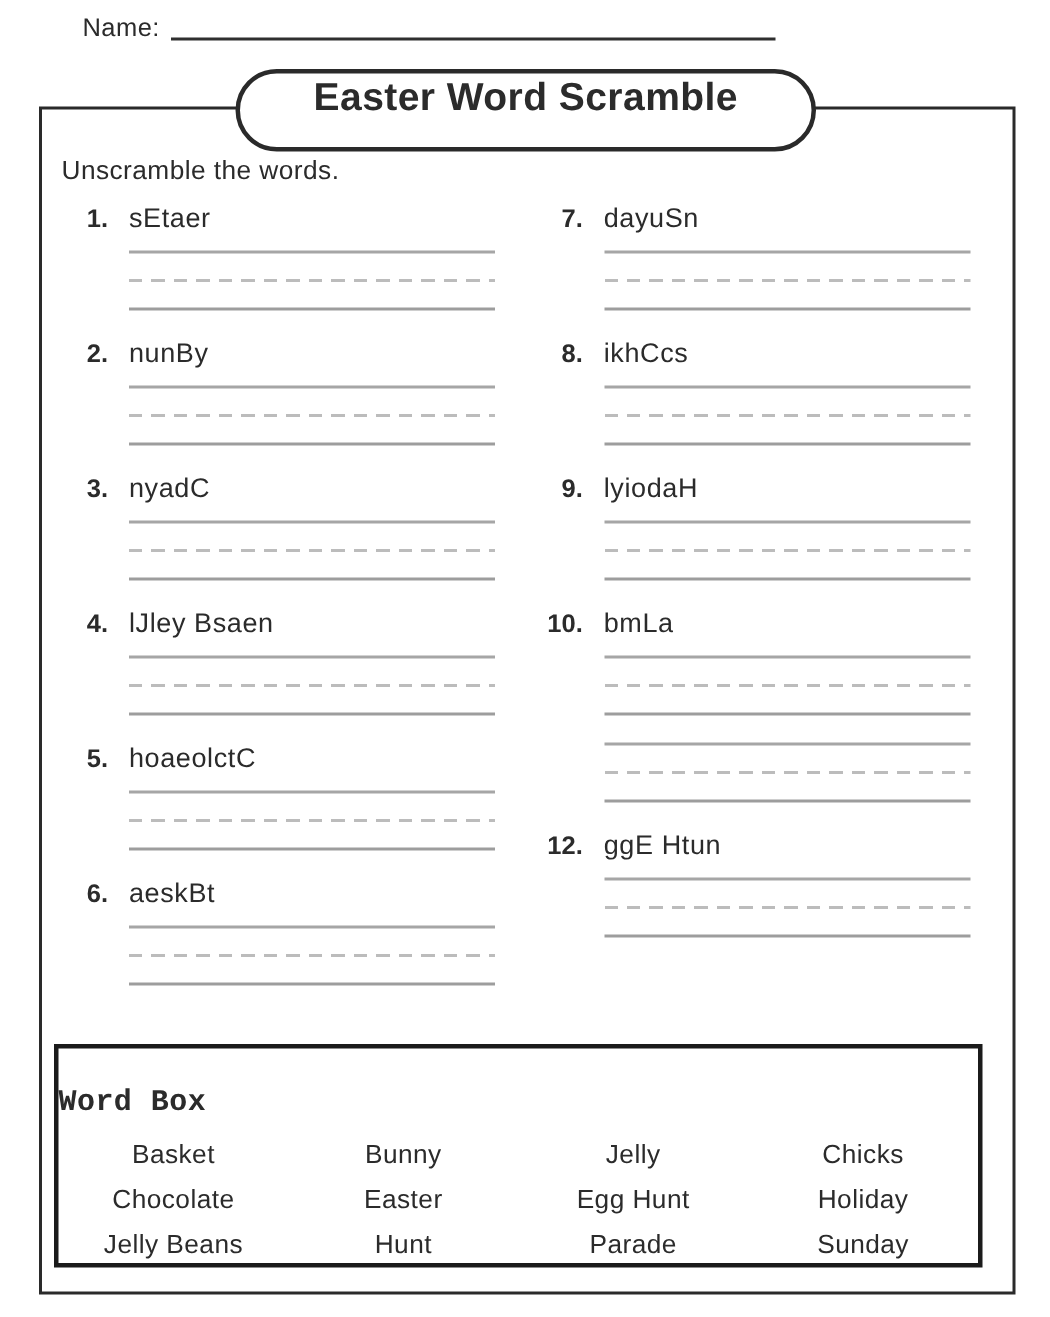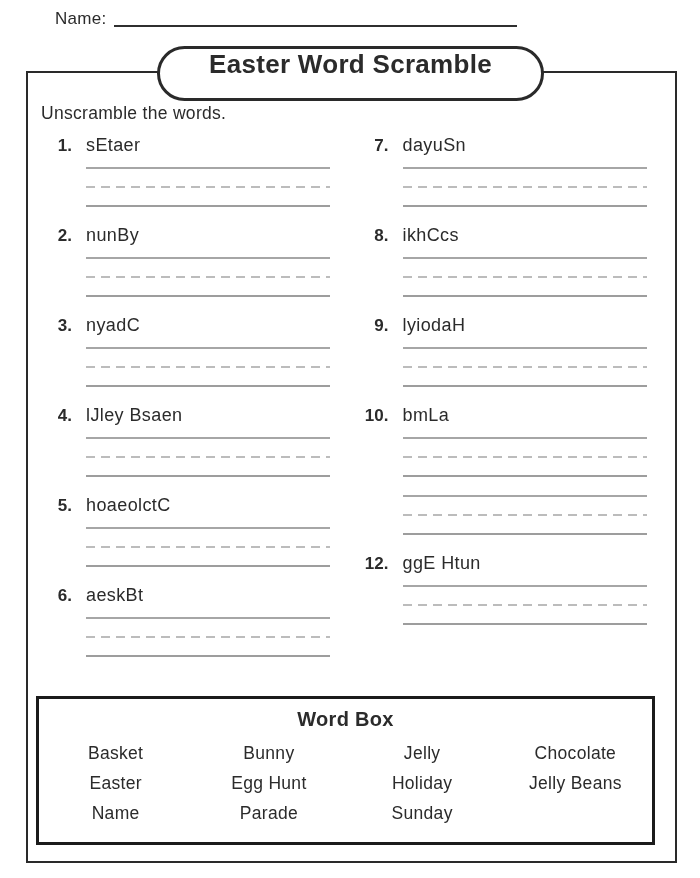--- a/index.html
+++ b/index.html
@@ -51,21 +51,21 @@
   .gl-s1 { margin-top:11px; background:#a6a6a6; }
   .gl-d  { margin-top:17px; background-image:repeating-linear-gradient(90deg,#bcbcbc 0 9px, transparent 9px 15px); }
   .gl-s2 { margin-top:17px; background:#9d9d9d; }
 
   
   .word-box {
     position:absolute; left:8px; top:623px;
     width:613px; height:143px;
     border:3px solid #1b1b1b; background:#ffffff;
   }
-  .wb-title { text-align:center; font-weight:bold; font-size:20px; margin-top:9px; letter-spacing:0.3px; }
+  .wb-title { font-weight:bold; font-size:20px; margin-top:25px; letter-spacing:0.3px;font-family:Liberation Mono, monospace; }
   .wb-grid {
     display:grid; grid-template-columns:1fr 1fr 1fr 1fr;
     margin-top:12px; row-gap:9px;
     font-size:17.5px; text-align:center; letter-spacing:0.3px;
   }
 </style>
 </head>
 <body>
 
 <div class="name-row">
@@ -218,24 +218,25 @@
     </div>
 
   </div>
 
   <div class="word-box">
     <div class="wb-title">Word Box</div>
     <div class="wb-grid">
       <span>Basket</span>
       <span>Bunny</span>
       <span>Jelly</span>
+      <span>Chicks</span>
       <span>Chocolate</span>
       <span>Easter</span>
       <span>Egg Hunt</span>
       <span>Holiday</span>
       <span>Jelly Beans</span>
-      <span>Name</span>
+      <span>Hunt</span>
       <span>Parade</span>
       <span>Sunday</span>
     </div>
   </div>
 
 </div>
 
 </body></html>

